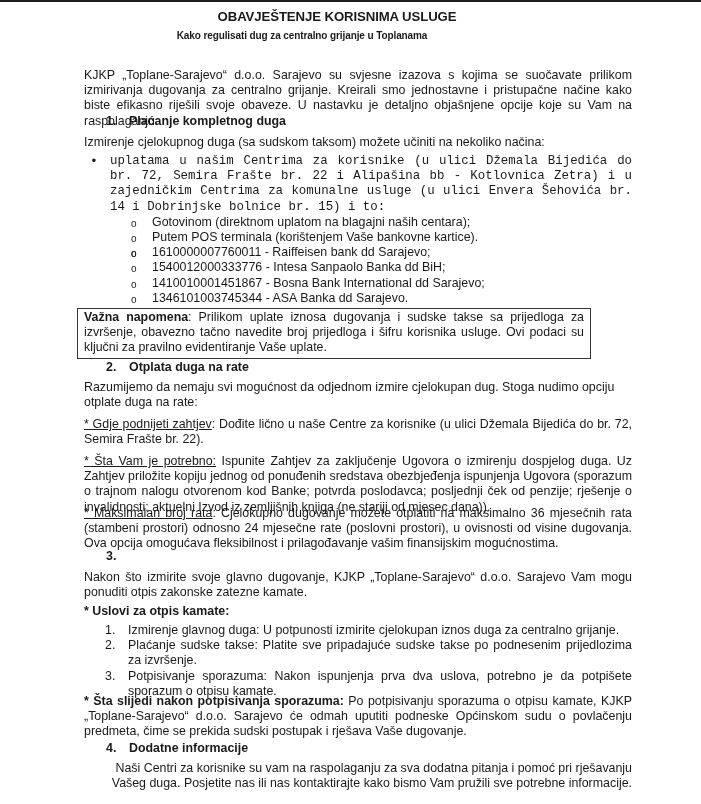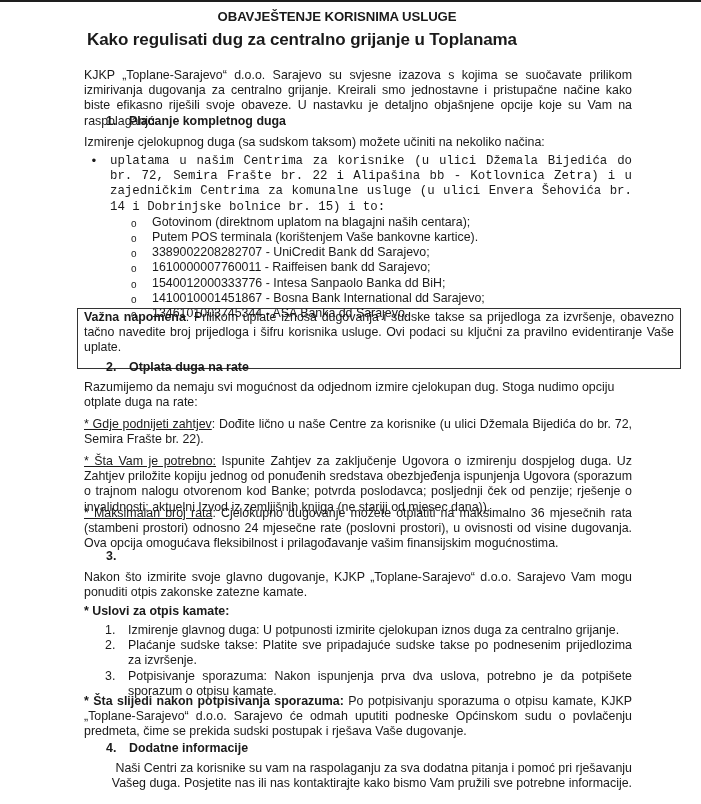--- a/index.html
+++ b/index.html
@@ -11,38 +11,38 @@
     position: relative;
   }
   .topbar { position: absolute; left: 0; top: 0; width: 701px; height: 2px; background: #1e1e1e; }
   .page { position: absolute; left: 84px; top: 0; width: 548px; font-size: 12.4px; line-height: 15.2px; }
   .title {
     position: absolute; left: 0; top: 9px; width: 674px; text-align: center;
     font-weight: bold; font-size: 13.2px; letter-spacing: -0.1px;
   }
   .subtitle {
     position: absolute; left: 0; top: 30px; width: 604px; text-align: center;
-    font-weight: bold; font-size: 17px; letter-spacing: -0.1px;
+    font-weight: bold; font-size: 10px; letter-spacing: -0.1px;
   }
   p { margin: 0; }
   .just { text-align: justify; }
   .intro { position: absolute; top: 68px; left: 0; width: 548px; }
   .h { font-weight: bold; position: relative; padding-left: 22px; }
   .h .num { position: absolute; left: 22px; }
   .h .txt { margin-left: 23px; }
   .block { position: absolute; left: 0; width: 548px; }
   ul.b1 { list-style: none; margin: 0; padding: 0; font-family: Liberation Mono, monospace; }
   ul.b1 > li { position: relative; padding-left: 26px; }
   ul.b1 > li::before { content: "\2022"; position: absolute; left: 6px; top: 0; font-size: 13px; }
   ul.b2 { list-style: none; margin: 0; padding: 0; }
   ul.b2 > li { position: relative; padding-left: 68px; }
   ul.b2 > li .o { position: absolute; left: 47px; font-size: 10px; top: 1px; }
   .note {
-    position: absolute; left: -7px; top: 308px; width: 604px;
-    border: 1.3px solid #333; padding: 1px 6px 12px 6px; box-sizing: border-box;
+    position: absolute; left: -7px; top: 308px; width: 514px;
+    border: 1.3px solid #333; padding: 1px 6px 2px 6px; box-sizing: border-box;
   }
   .u { text-decoration: underline; }
   ol.num { list-style: none; margin: 0; padding: 0; }
   ol.num > li { position: relative; padding-left: 44px; }
   ol.num > li .n { position: absolute; left: 21px; }
 </style>
 </head>
 <body>
 
 <div class="topbar"></div>
@@ -63,21 +63,21 @@
     <ul class="b1">
       <li>
         <span>uplatama u našim Centrima za korisnike (u ulici Džemala Bijedića do br. 72,  Semira Frašte br. 22 i Alipašina bb - Kotlovnica Zetra) i u zajedničkim Centrima za komunalne usluge (u ulici Envera Šehovića br. 14 i Dobrinjske bolnice br. 15) i to:</span>
       </li>
     </ul>
     <ul class="b2">
       <li><span class="o">o</span><span>Gotovinom (direktnom uplatom na blagajni naših centara);</span></li>
       <li><span class="o">o</span><span>Putem POS terminala (korištenjem Vaše bankovne kartice).</span></li>
     </ul>
     <ul class="b2">
-      <li><span class="o">o</span><span>3389002208282707 - UniCredit Bank dd Sarajevo;</span></li>
+      <li><span class="o">o</span></li>
       <li><span class="o">o</span><span>1610000007760011 - Raiffeisen bank dd Sarajevo;</span></li>
       <li><span class="o">o</span><span>1540012000333776 - Intesa Sanpaolo Banka dd BiH;</span></li>
       <li><span class="o">o</span><span>1410010001451867 - Bosna Bank International dd Sarajevo;</span></li>
       <li><span class="o">o</span><span>1346101003745344 - ASA Banka dd Sarajevo.</span></li>
     </ul>
   </div>
 
   <div class="note just">
     <b>Važna napomena</b><span>: Prilikom uplate iznosa dugovanja i sudske takse sa prijedloga za izvršenje, obavezno tačno navedite broj prijedloga i šifru korisnika usluge. Ovi podaci su ključni za pravilno evidentiranje Vaše uplate.</span>
   </div>

